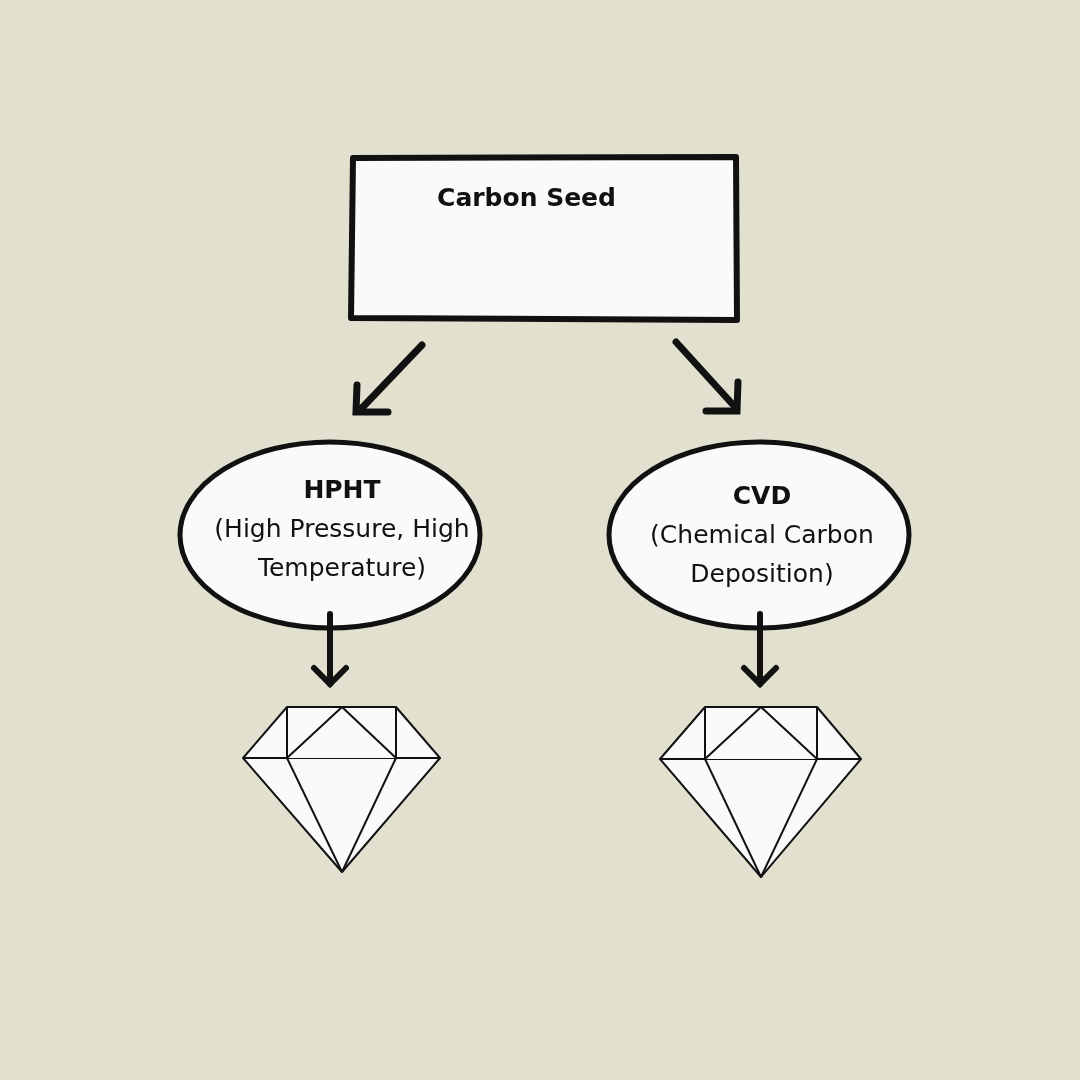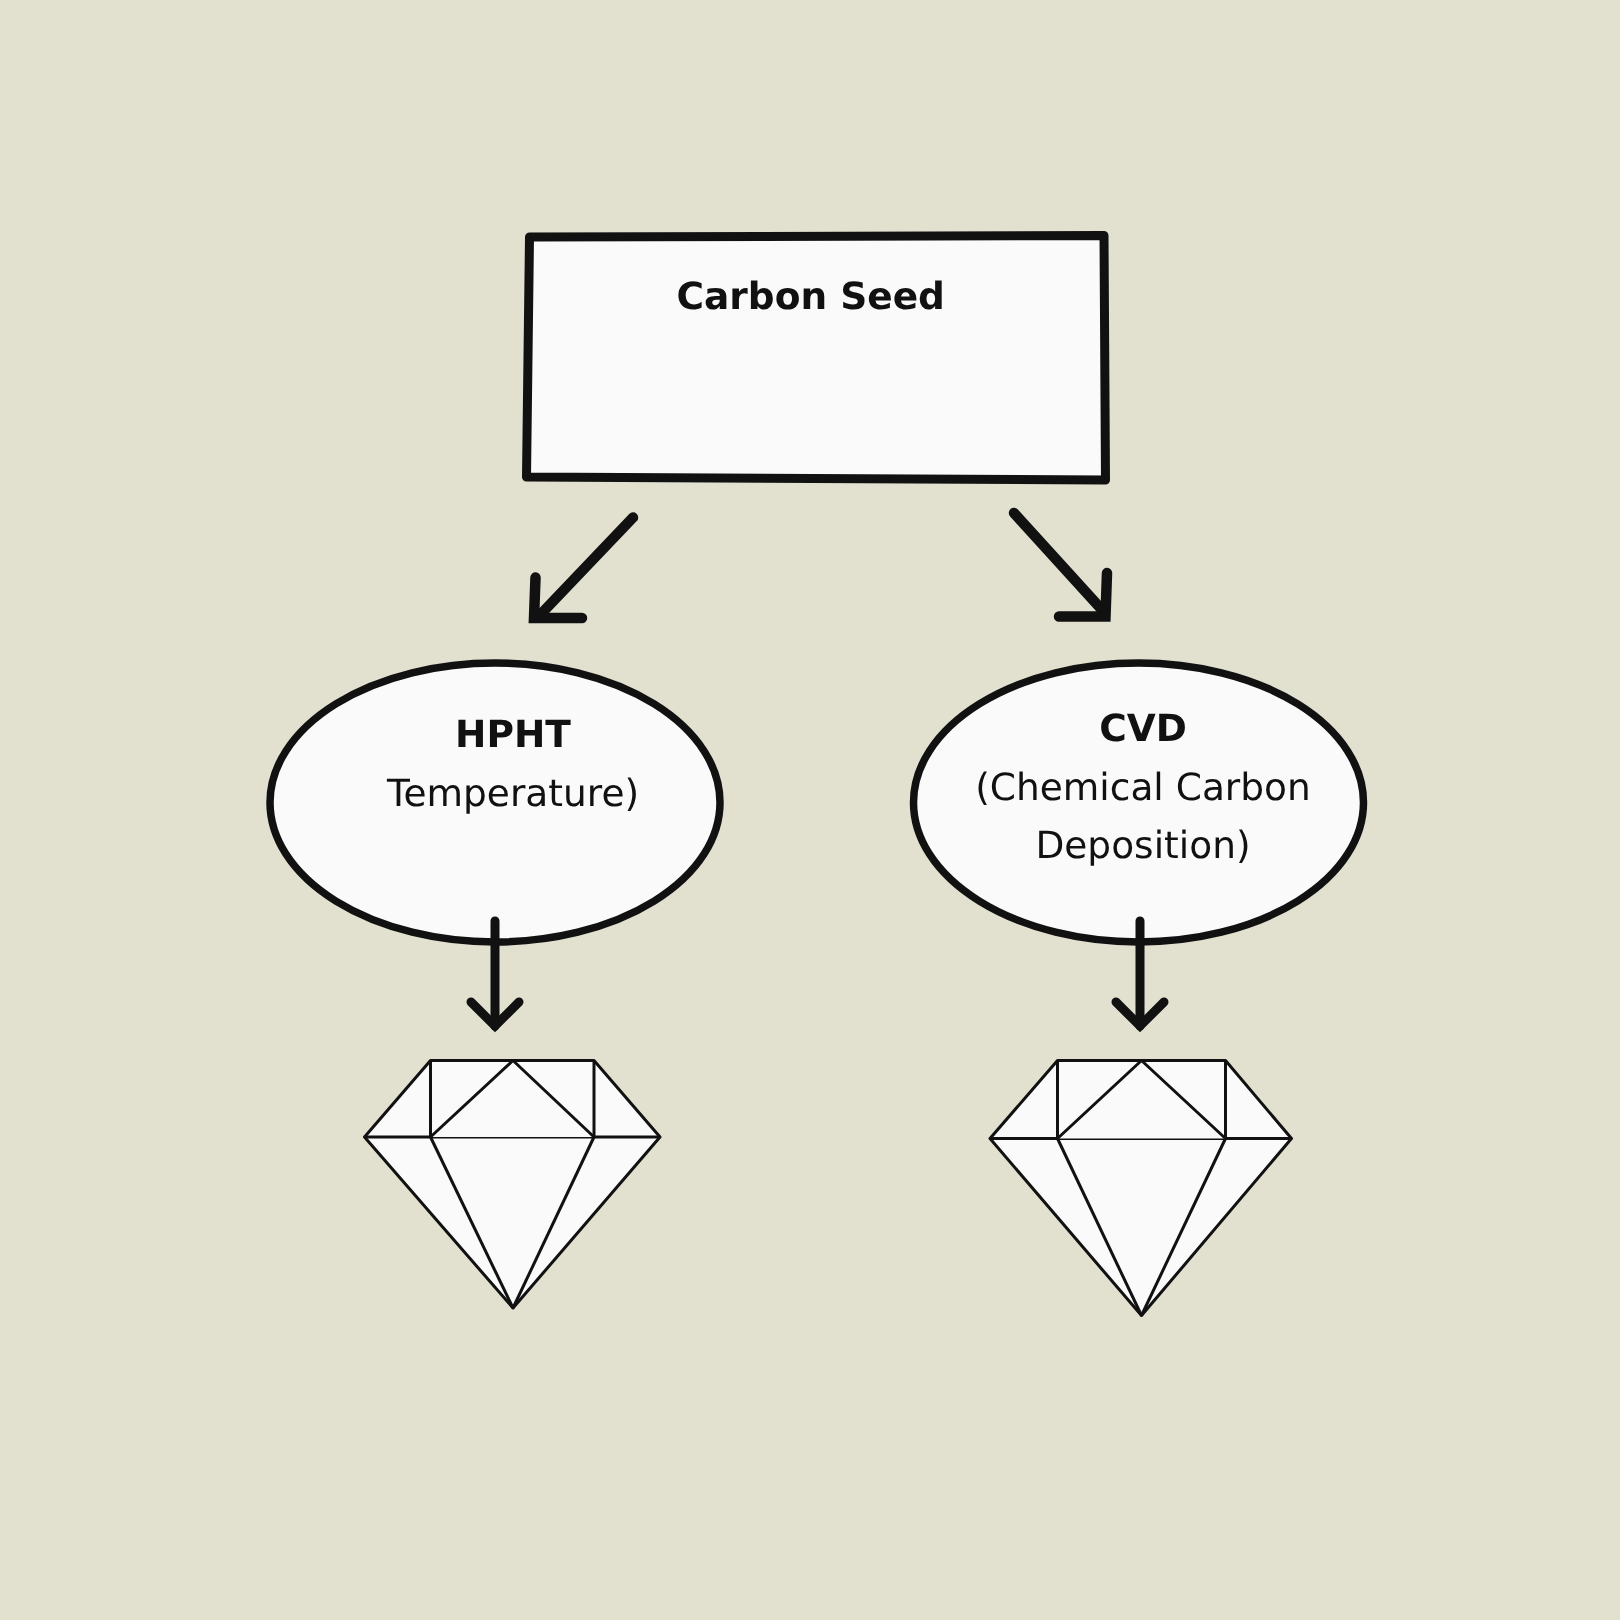--- a/index.html
+++ b/index.html
@@ -11,25 +11,25 @@
       font-family: "DejaVu Sans", "Liberation Sans", sans-serif;
       color: #111;
     }
     svg.canvas { position: absolute; left: 0; top: 0; }
     .label {
       position: absolute;
       text-align: center;
       line-height: 1.45;
     }
     .label .title { font-weight: bold; display: block; }
-    #seed-label { left: 348px; top: 180px; width: 385px; font-size: 23px; line-height: 36px; }
+    #seed-label { left: 334px; top: 180px; width: 385px; font-size: 23px; line-height: 36px; }
     #seed-label .title { font-size: 25px; }
     #hpht-label { left: 192px; top: 470px; width: 300px; font-size: 25px; line-height: 39px; }
     #hpht-label .title { font-size: 25px; }
-    #cvd-label { left: 612px; top: 466px; width: 300px; font-size: 25px; line-height: 39px; }
+    #cvd-label { left: 612px; top: 476px; width: 300px; font-size: 25px; line-height: 39px; }
     #cvd-label .title { font-size: 25px; }
   </style>
 </head>
 <body>
 
 <svg class="canvas" width="1080" height="1080" viewBox="0 0 1080 1080">
 
   <path d="M353 158 L736 157 L737 320 L351 318 Z" fill="#fafafa" stroke="#111" stroke-width="6" stroke-linejoin="round"></path>
 
   <g stroke="#111" stroke-width="7" stroke-linecap="round" fill="none">
@@ -74,20 +74,21 @@
     <line x1="817" y1="759" x2="761" y2="877"></line>
   </g>
 </svg>
 
 <div class="label" id="seed-label">
   <span class="title">Carbon Seed</span>
 </div>
 
 <div class="label" id="hpht-label">
   <span class="title">HPHT</span>
+  <span style="display:block">(High Pressure, High</span>
   <span style="display:block">Temperature)</span>
 </div>
 
 <div class="label" id="cvd-label">
   <span class="title">CVD</span>
   <span style="display:block">(Chemical Carbon</span>
   <span style="display:block">Deposition)</span>
 </div>
 
 </body></html>

